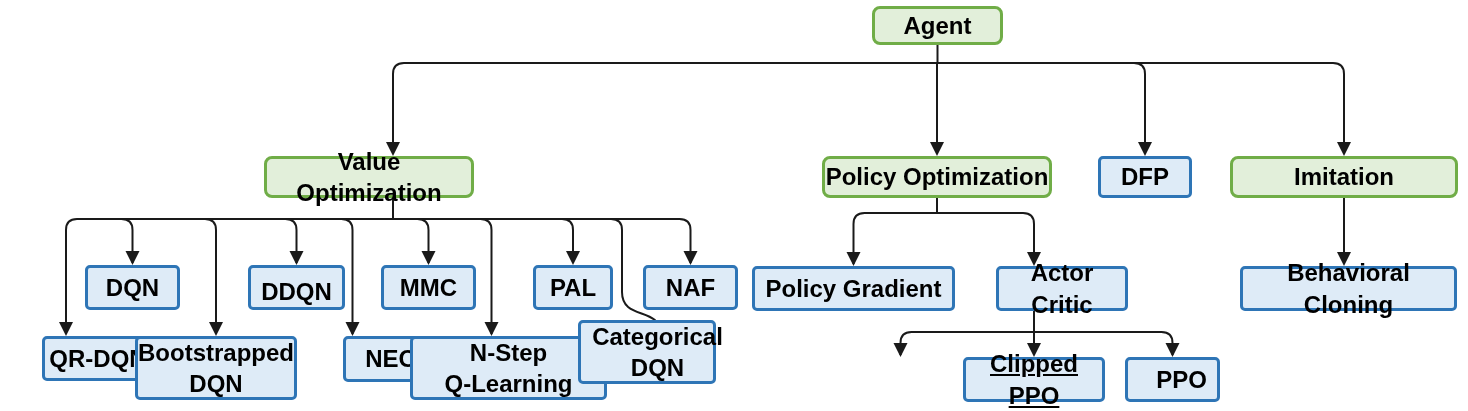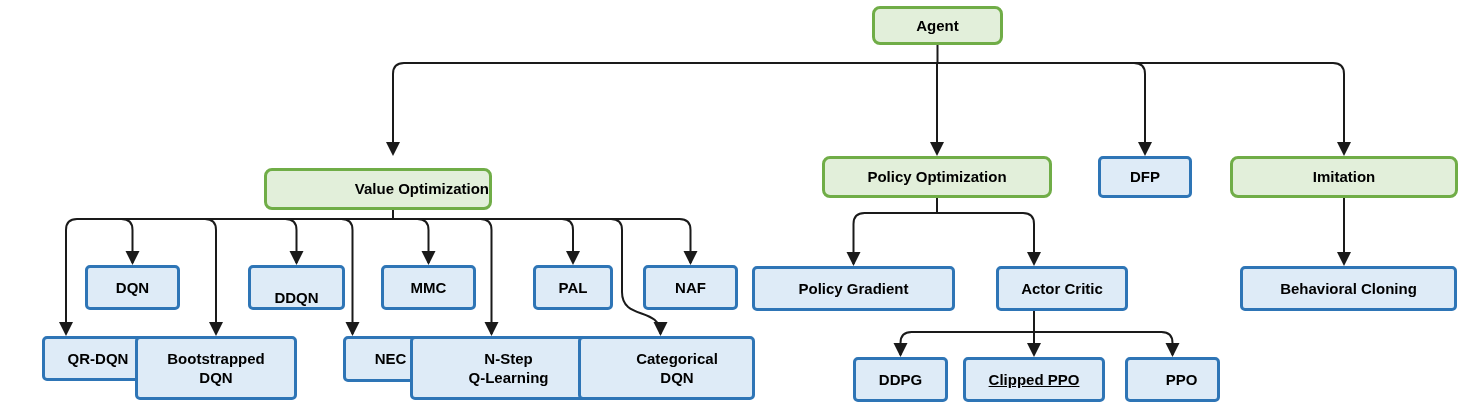--- a/index.html
+++ b/index.html
@@ -10,21 +10,21 @@
   html,body{margin:0;padding:0;background:var(--bg);}
   #canvas{
     position:relative; width:1468px; height:411px;
     background:var(--bg); overflow:hidden;
     font-family:"Liberation Sans", sans-serif;
   }
   #edges{position:absolute; left:0; top:0; width:1468px; height:411px;}
   .node{
     position:absolute; box-sizing:border-box;
     display:flex; align-items:center; justify-content:center;
-    text-align:center; font-weight:bold; font-size:15px;
+    text-align:center; font-weight:bold; font-size:24px;
     color:var(--text); line-height:1.3; white-space:pre-line;
   }
   .node.category{ background:var(--cat-fill); border:3px solid var(--cat-border); border-radius:8px; }
   .node.algorithm{ background:var(--alg-fill); border:3px solid var(--alg-border); border-radius:5px; }
 </style>
 </head>
 <body>
 
 <div id="canvas">
   <svg id="edges" xmlns="http://www.w3.org/2000/svg" width="1468" height="411" viewBox="0 0 1468 411">
@@ -59,36 +59,35 @@
         <path d="M 1034 311 V 332"></path>
         <path d="M 900.5 343 Q 900.5 332 911.5 332 H 1161.5 Q 1172.5 332 1172.5 343"></path>
         <path d="M 900.5 343 V 355" marker-end="url(#arrow)"></path>
         <path d="M 1034 332 V 355" marker-end="url(#arrow)"></path>
         <path d="M 1172.5 343 V 355" marker-end="url(#arrow)"></path>
         <path d="M 1344 198 V 264" marker-end="url(#arrow)"></path>
       </g>
   </svg>
 
 <div class="node category" style="left: 872px; top: 6px; width: 131px; height: 39px;"><span>Agent</span></div>
-    <div class="node category" style="left: 264px; top: 168px; width: 228px; height: 42px; justify-content: flex-end;"><span>Value Optimization</span></div>
+    <div class="node category" style="left: 264px; top: 156px; width: 210px; height: 42px; justify-content: flex-end;"><span>Value Optimization</span></div>
     <div class="node category" style="left: 822px; top: 156px; width: 230px; height: 42px;"><span>Policy Optimization</span></div>
     <div class="node algorithm" style="left: 1098px; top: 156px; width: 94px; height: 42px;"><span>DFP</span></div>
     <div class="node category" style="left: 1230px; top: 156px; width: 228px; height: 42px; justify-content: center;"><span>Imitation</span></div>
     <div class="node algorithm" style="left: 85px; top: 265px; width: 95px; height: 45px;"><span>DQN</span></div>
     <div class="node algorithm" style="left: 248px; top: 265px; width: 97px; height: 45px; align-items: flex-end;"><span>DDQN</span></div>
     <div class="node algorithm" style="left: 381px; top: 265px; width: 95px; height: 45px; text-align: center;"><span>MMC</span></div>
     <div class="node algorithm" style="left: 533px; top: 265px; width: 80px; height: 45px;"><span>PAL</span></div>
     <div class="node algorithm" style="left: 643px; top: 265px; width: 95px; height: 45px;"><span>NAF</span></div>
     <div class="node algorithm" style="left: 10px; top: 336px; width: 112px; height: 45px; margin-left: 32px;"><span>QR-DQN</span></div>
     <div class="node algorithm" style="left: 135px; top: 336px; width: 162px; height: 64px;"><span>Bootstrapped
 DQN</span></div>
     <div class="node algorithm" style="left: 305px; top: 336px; width: 95px; height: 46px; margin-left: 38px;"><span>NEC</span></div>
     <div class="node algorithm" style="left: 410px; top: 336px; width: 197px; height: 64px;"><span>N-Step
 Q-Learning</span></div>
-    <div class="node algorithm" style="left: 578px; top: 336px; width: 177px; height: 64px; padding-left: 21px;"><span>Categorical
+    <div class="node algorithm" style="left: 578px; top: 320px; width: 138px; height: 64px; padding-left: 21px;"><span>Categorical
 DQN</span></div>
     <div class="node algorithm" style="left: 752px; top: 266px; width: 203px; height: 45px;"><span>Policy Gradient</span></div>
     <div class="node algorithm" style="left: 968px; top: 266px; width: 132px; height: 45px; margin-left: 28px;"><span>Actor Critic</span></div>
     <div class="node algorithm" style="left: 1240px; top: 266px; width: 217px; height: 45px;"><span>Behavioral Cloning</span></div>
-    <div class="node algorithm" style="left: 853px; top: 357px; width: 95px; height: 45px;"><span>DDPG</span></div>
     <div class="node algorithm" style="left: 963px; top: 357px; width: 142px; height: 45px; text-decoration: underline;"><span>Clipped PPO</span></div>
     <div class="node algorithm" style="left: 1125px; top: 357px; width: 95px; height: 45px; padding-left: 18px;"><span>PPO</span></div>
   </div>
 
 </body></html>

